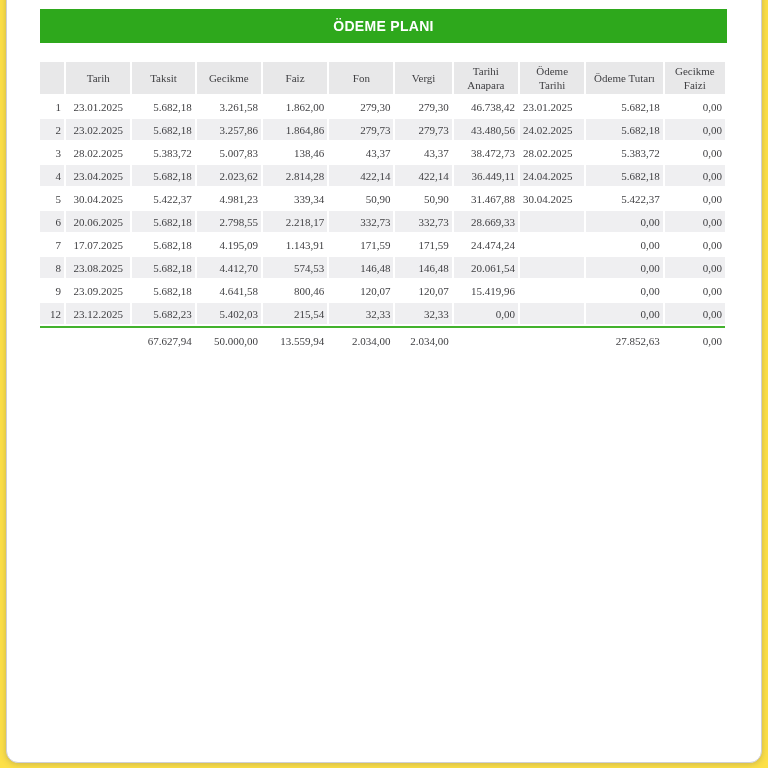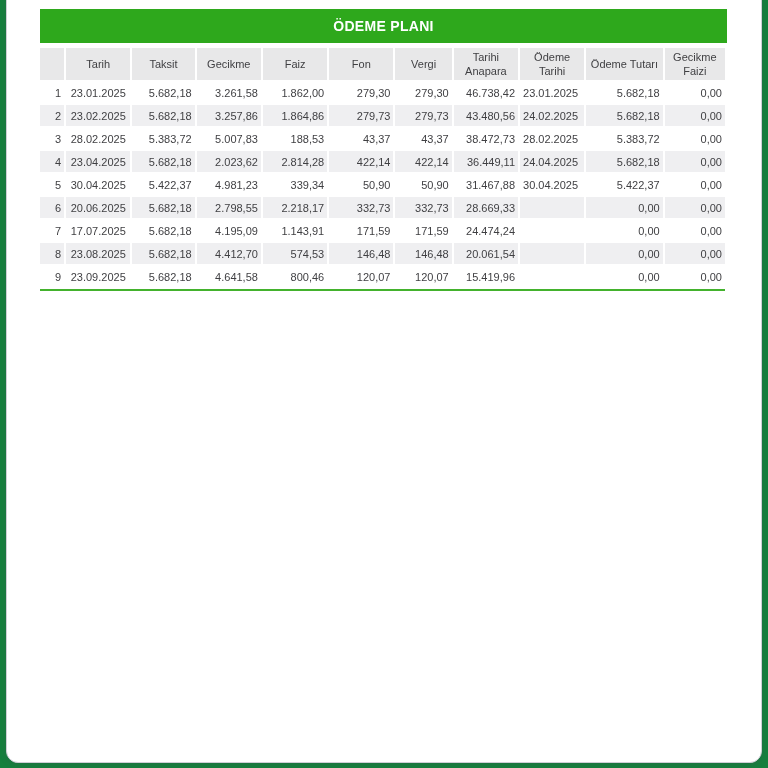--- a/index.html
+++ b/index.html
@@ -8,21 +8,21 @@
     width: 768px;
     height: 768px;
     background: #ffffff;
     font-family: "Liberation Sans", sans-serif;
     overflow: hidden;
   }
   .viewport {
     position: relative;
     width: 768px;
     height: 768px;
-    background: #15803d;
+    background: #fde047;
   }
   
   .page {
     position: absolute;
     left: 6px;
     right: 6px;
     top: -16px;
     bottom: 5px;
     background: #ffffff;
     border: 1px solid #cfcfd6;
@@ -43,23 +43,24 @@
     align-items: center;
     justify-content: center;
     letter-spacing: 0.3px;
   }
   table.plan {
     border-collapse: separate;
     border-spacing: 2px;
     table-layout: fixed;
     width: 689px;
     margin-left: -2px;
-    margin-top: 3px;
+    margin-top: 17px;
     font-size: 11px;
     color: #3f3f42;
+    font-family: Liberation Serif, serif;
   }
   table.plan th {
     background: #e8e8e9;
     font-weight: normal;
     text-align: center;
     vertical-align: middle;
     height: 30px;
     padding: 1px 2px;
     line-height: 1.3;
   }
@@ -151,21 +152,21 @@
               <td class="al-r">43.480,56</td>
               <td class="al-l">24.02.2025</td>
               <td class="al-r">5.682,18</td>
               <td class="al-r">0,00</td>
             </tr>
             <tr>
               <td class="al-r">3</td>
               <td class="al-c">28.02.2025</td>
               <td class="al-r">5.383,72</td>
               <td class="al-r">5.007,83</td>
-              <td class="al-r">188,53</td>
+              <td class="al-r">138,46</td>
               <td class="al-r">43,37</td>
               <td class="al-r">43,37</td>
               <td class="al-r">38.472,73</td>
               <td class="al-l">28.02.2025</td>
               <td class="al-r">5.383,72</td>
               <td class="al-r">0,00</td>
             </tr>
             <tr class="even">
               <td class="al-r">4</td>
               <td class="al-c">23.04.2025</td>
@@ -237,21 +238,47 @@
               <td class="al-r">5.682,18</td>
               <td class="al-r">4.641,58</td>
               <td class="al-r">800,46</td>
               <td class="al-r">120,07</td>
               <td class="al-r">120,07</td>
               <td class="al-r">15.419,96</td>
               <td class="al-l"></td>
               <td class="al-r">0,00</td>
               <td class="al-r">0,00</td>
             </tr>
+            <tr class="even">
+              <td class="al-r">12</td>
+              <td class="al-c">23.12.2025</td>
+              <td class="al-r">5.682,23</td>
+              <td class="al-r">5.402,03</td>
+              <td class="al-r">215,54</td>
+              <td class="al-r">32,33</td>
+              <td class="al-r">32,33</td>
+              <td class="al-r">0,00</td>
+              <td class="al-l"></td>
+              <td class="al-r">0,00</td>
+              <td class="al-r">0,00</td>
+            </tr>
             <tr class="sep">
               <td colspan="11"></td>
+            </tr>
+            <tr class="totals">
+              <td class="al-r"></td>
+              <td class="al-c"></td>
+              <td class="al-r">67.627,94</td>
+              <td class="al-r">50.000,00</td>
+              <td class="al-r">13.559,94</td>
+              <td class="al-r">2.034,00</td>
+              <td class="al-r">2.034,00</td>
+              <td class="al-r"></td>
+              <td class="al-l"></td>
+              <td class="al-r">27.852,63</td>
+              <td class="al-r">0,00</td>
             </tr>
           </tbody>
       </table>
 
     </div>
   </div>
 </div>
 
 </body></html>

